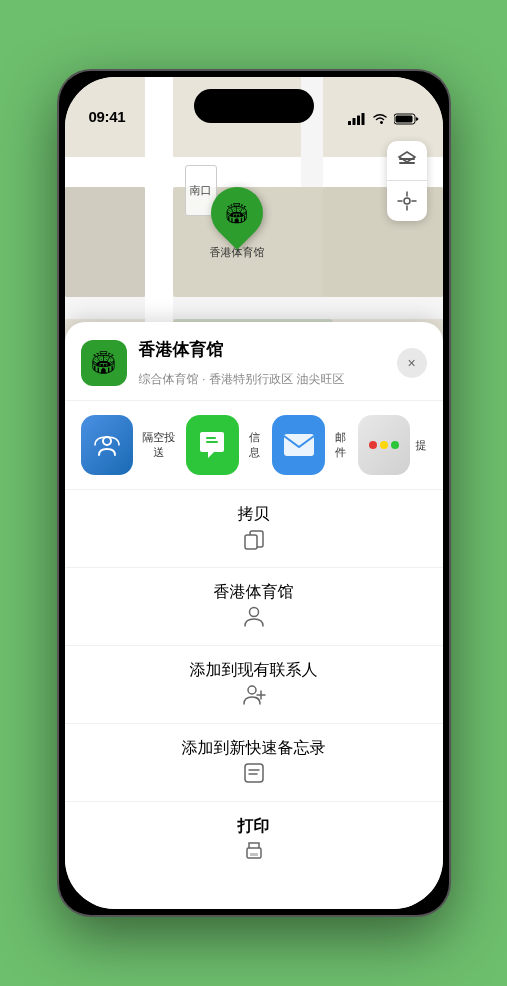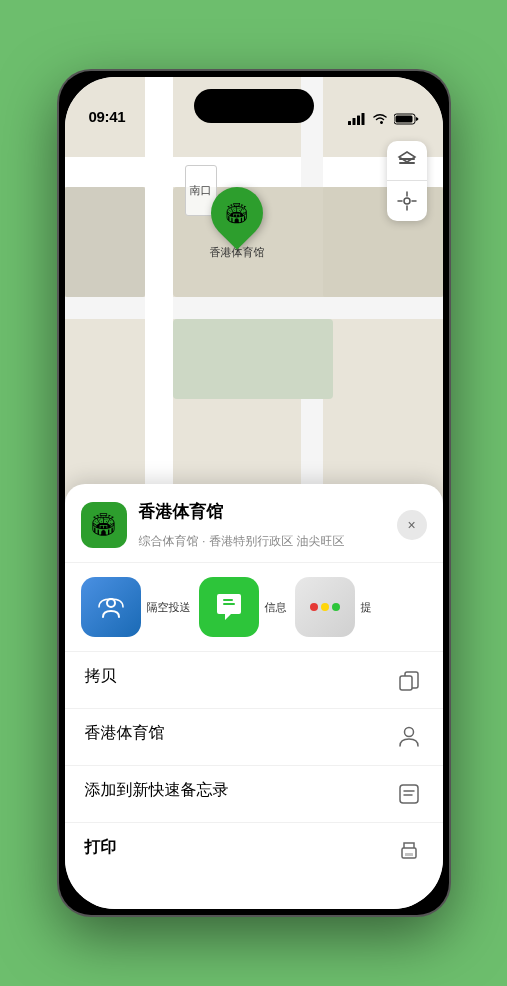--- a/index.html
+++ b/index.html
@@ -328,25 +328,26 @@
       background: #b0a070;
       border-radius: 2px;
     }
     .notes-line.short { width: 70%; }
     
     .action-list {
       padding: 0;
     }
     .action-item {
       display: flex;
-      align-items: flex-start;
+      align-items: center;
       justify-content: space-between;
       padding: 14px 20px;
       border-bottom: 1px solid #f0f0f0;
       cursor: pointer;
+      flex-direction: column;
     }
     .action-item:last-child { border-bottom: none; }
     .action-text {
       font-size: 16px;
       color: #000;
     }
     .action-icon {
       width: 28px;
       height: 28px;
       display: flex;
@@ -457,20 +458,29 @@
           <div class="share-icon-wrap messages">
             <svg width="32" height="30" viewBox="0 0 32 30" fill="none">
               <path d="M4 4 Q4 2 6 2 L26 2 Q28 2 28 4 L28 20 Q28 22 26 22 L18 22 L12 28 L12 22 L6 22 Q4 22 4 20 Z" fill="white"></path>
               <rect x="10" y="11" width="12" height="2" rx="1" fill="#2dc53a"></rect>
               <rect x="10" y="7" width="10" height="2" rx="1" fill="#2dc53a"></rect>
             </svg>
           </div>
           <span class="share-label">信息</span>
         </div>
 
+        <div class="share-item">
+          <div class="share-icon-wrap mail">
+            <svg width="34" height="26" viewBox="0 0 34 26" fill="none">
+              <rect x="2" y="2" width="30" height="22" rx="3" fill="white" opacity="0.9"></rect>
+              <path d="M2 4 L17 15 L32 4" stroke="#3a8fe8" stroke-width="2" fill="none"></path>
+            </svg>
+          </div>
+          <span class="share-label">邮件</span>
+        </div>
 
 
         <div class="share-item">
           <div class="share-icon-wrap more" style="background: linear-gradient(135deg,#e8e8e8,#d0d0d0); flex-direction:column; gap:3px; align-items:center; justify-content:center;">
             <div style="display:flex;gap:3px;">
               <div style="width:8px;height:8px;border-radius:50%;background:#e53935;"></div>
               <div style="width:8px;height:8px;border-radius:50%;background:#ffd60a;"></div>
               <div style="width:8px;height:8px;border-radius:50%;background:#2dc53a;"></div>
             </div>
           </div>
@@ -493,20 +503,31 @@
         <div class="action-item">
           <span class="action-text">香港体育馆</span>
           <div class="action-icon">
             <svg width="22" height="24" viewBox="0 0 22 24" fill="none">
               <circle cx="11" cy="7" r="4.5" stroke="#666" stroke-width="1.5"></circle>
               <path d="M2 21 Q2 14 11 14 Q20 14 20 21" stroke="#666" stroke-width="1.5" fill="none" stroke-linecap="round"></path>
             </svg>
           </div>
         </div>
 
+        <div class="action-item">
+          <span class="action-text">添加到现有联系人</span>
+          <div class="action-icon">
+            <svg width="24" height="24" viewBox="0 0 24 24" fill="none">
+              <circle cx="10" cy="7" r="4" stroke="#666" stroke-width="1.5"></circle>
+              <path d="M2 21 Q2 14 10 14 Q18 14 18 21" stroke="#666" stroke-width="1.5" fill="none" stroke-linecap="round"></path>
+              <line x1="19" y1="8" x2="19" y2="16" stroke="#666" stroke-width="1.5" stroke-linecap="round"></line>
+              <line x1="15" y1="12" x2="23" y2="12" stroke="#666" stroke-width="1.5" stroke-linecap="round"></line>
+            </svg>
+          </div>
+        </div>
 
         <div class="action-item">
           <span class="action-text">添加到新快速备忘录</span>
           <div class="action-icon">
             <svg width="22" height="22" viewBox="0 0 22 22" fill="none">
               <rect x="2" y="2" width="18" height="18" rx="3" stroke="#666" stroke-width="1.5"></rect>
               <line x1="6" y1="8" x2="16" y2="8" stroke="#666" stroke-width="1.5" stroke-linecap="round"></line>
               <line x1="6" y1="12" x2="14" y2="12" stroke="#666" stroke-width="1.5" stroke-linecap="round"></line>
             </svg>
           </div>

